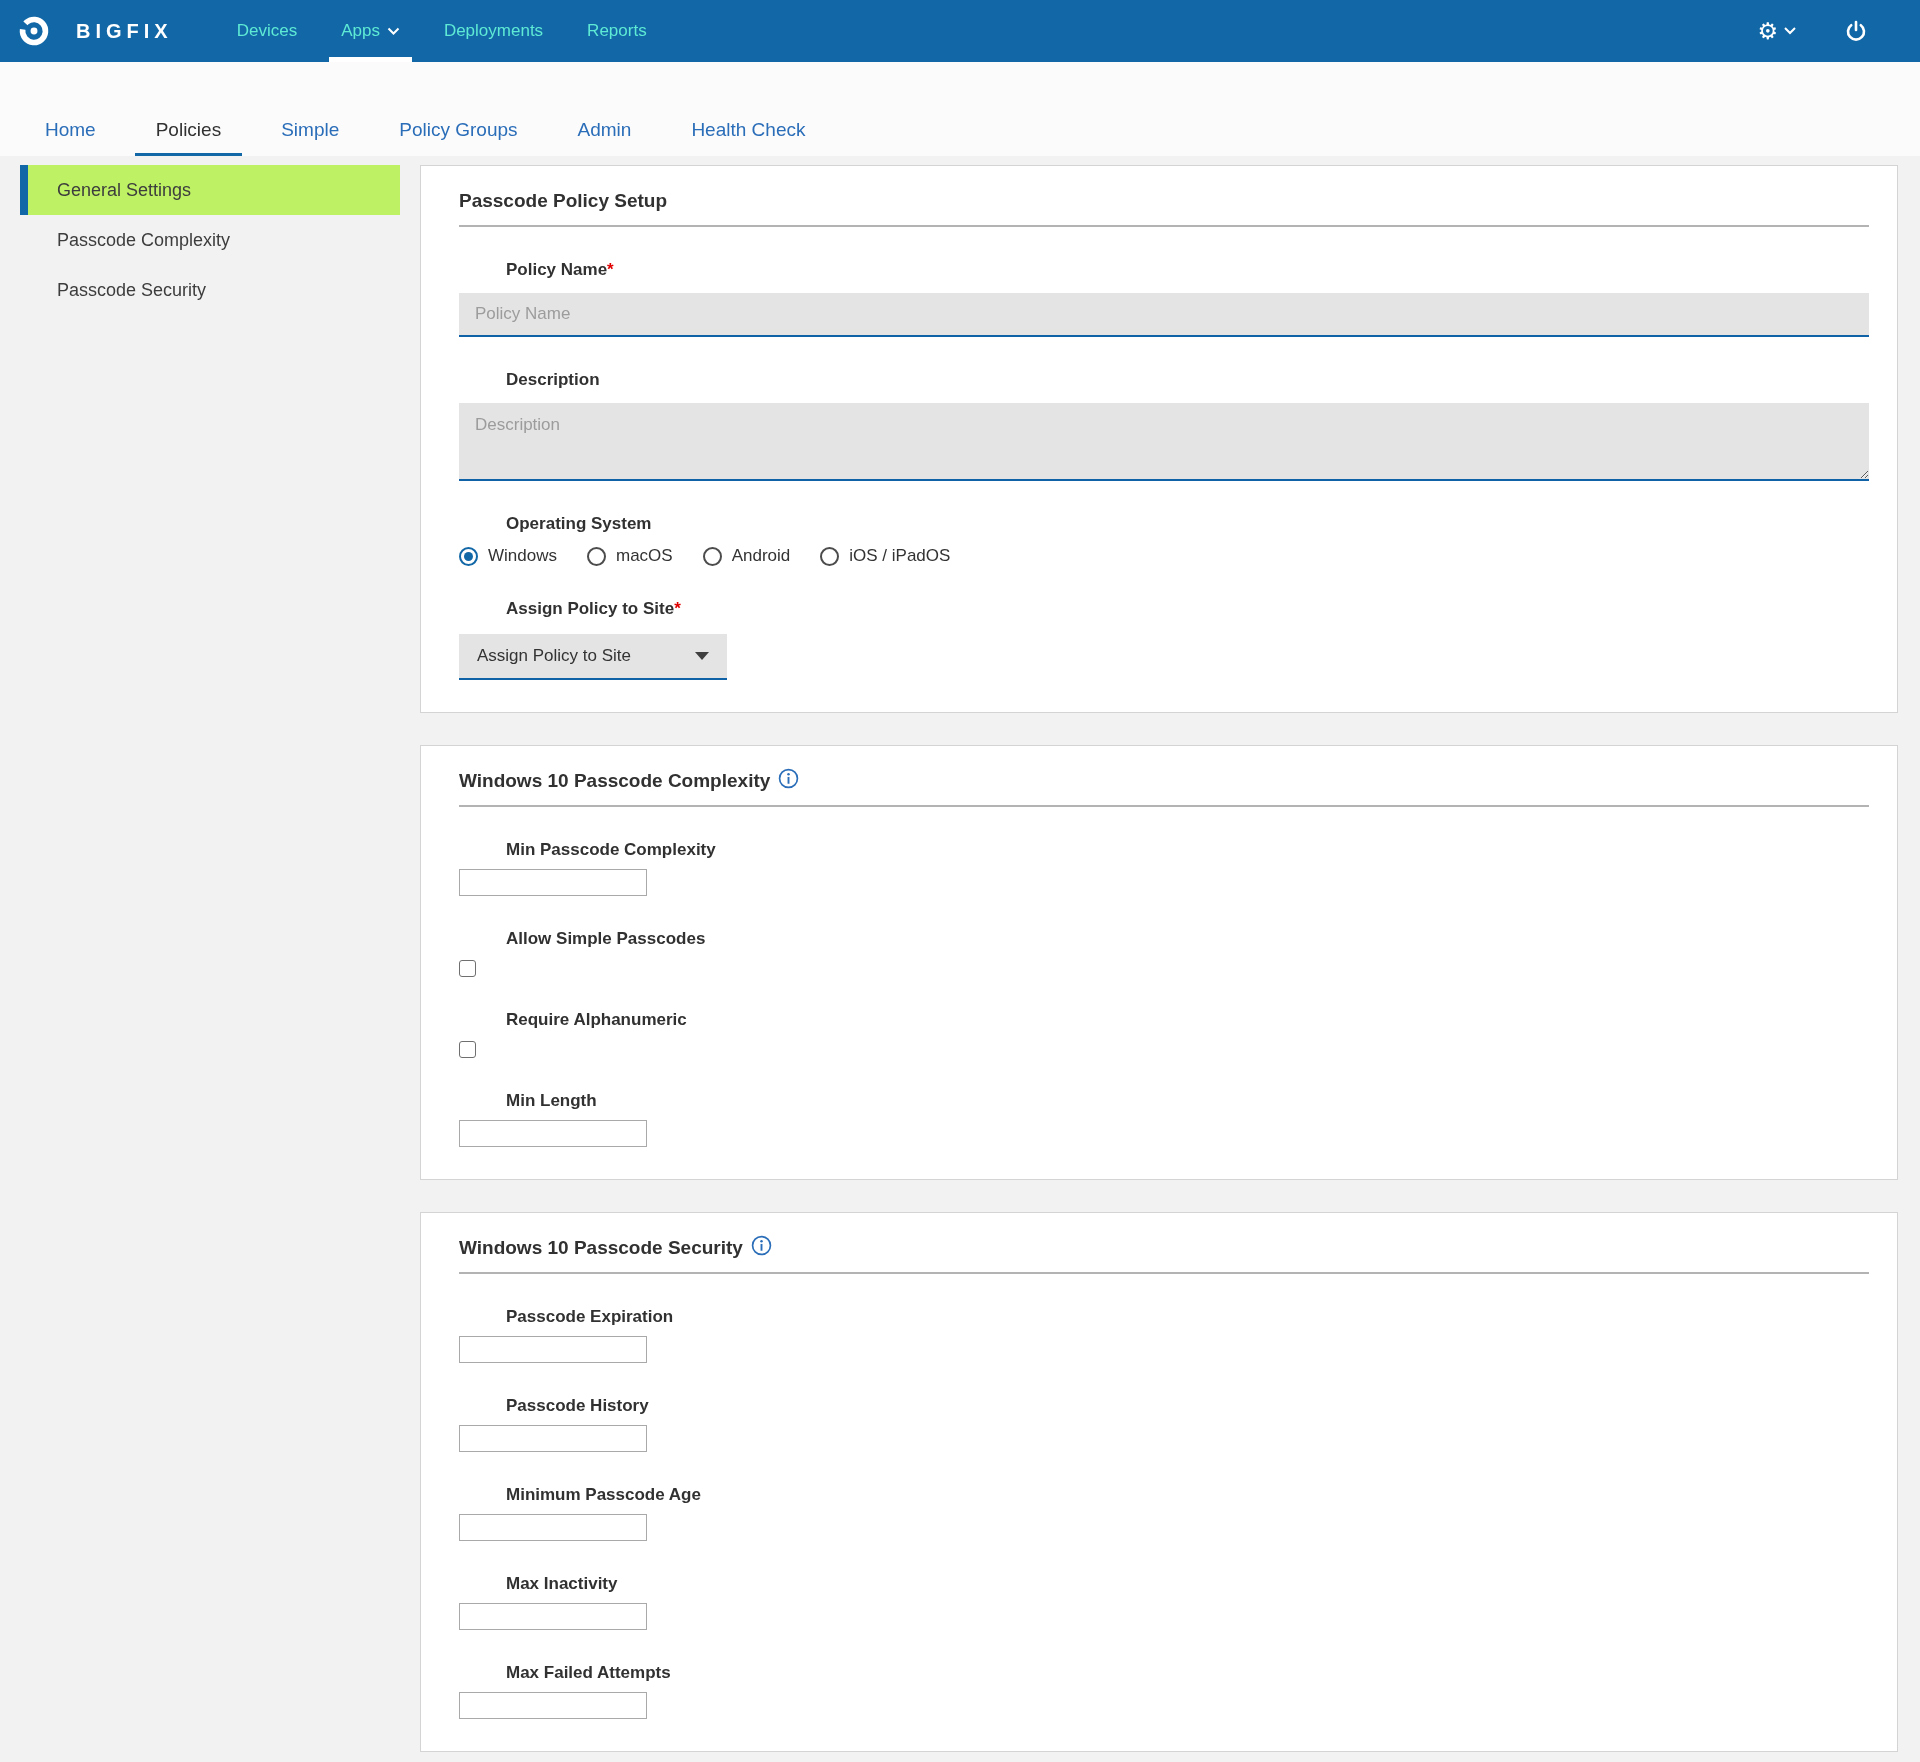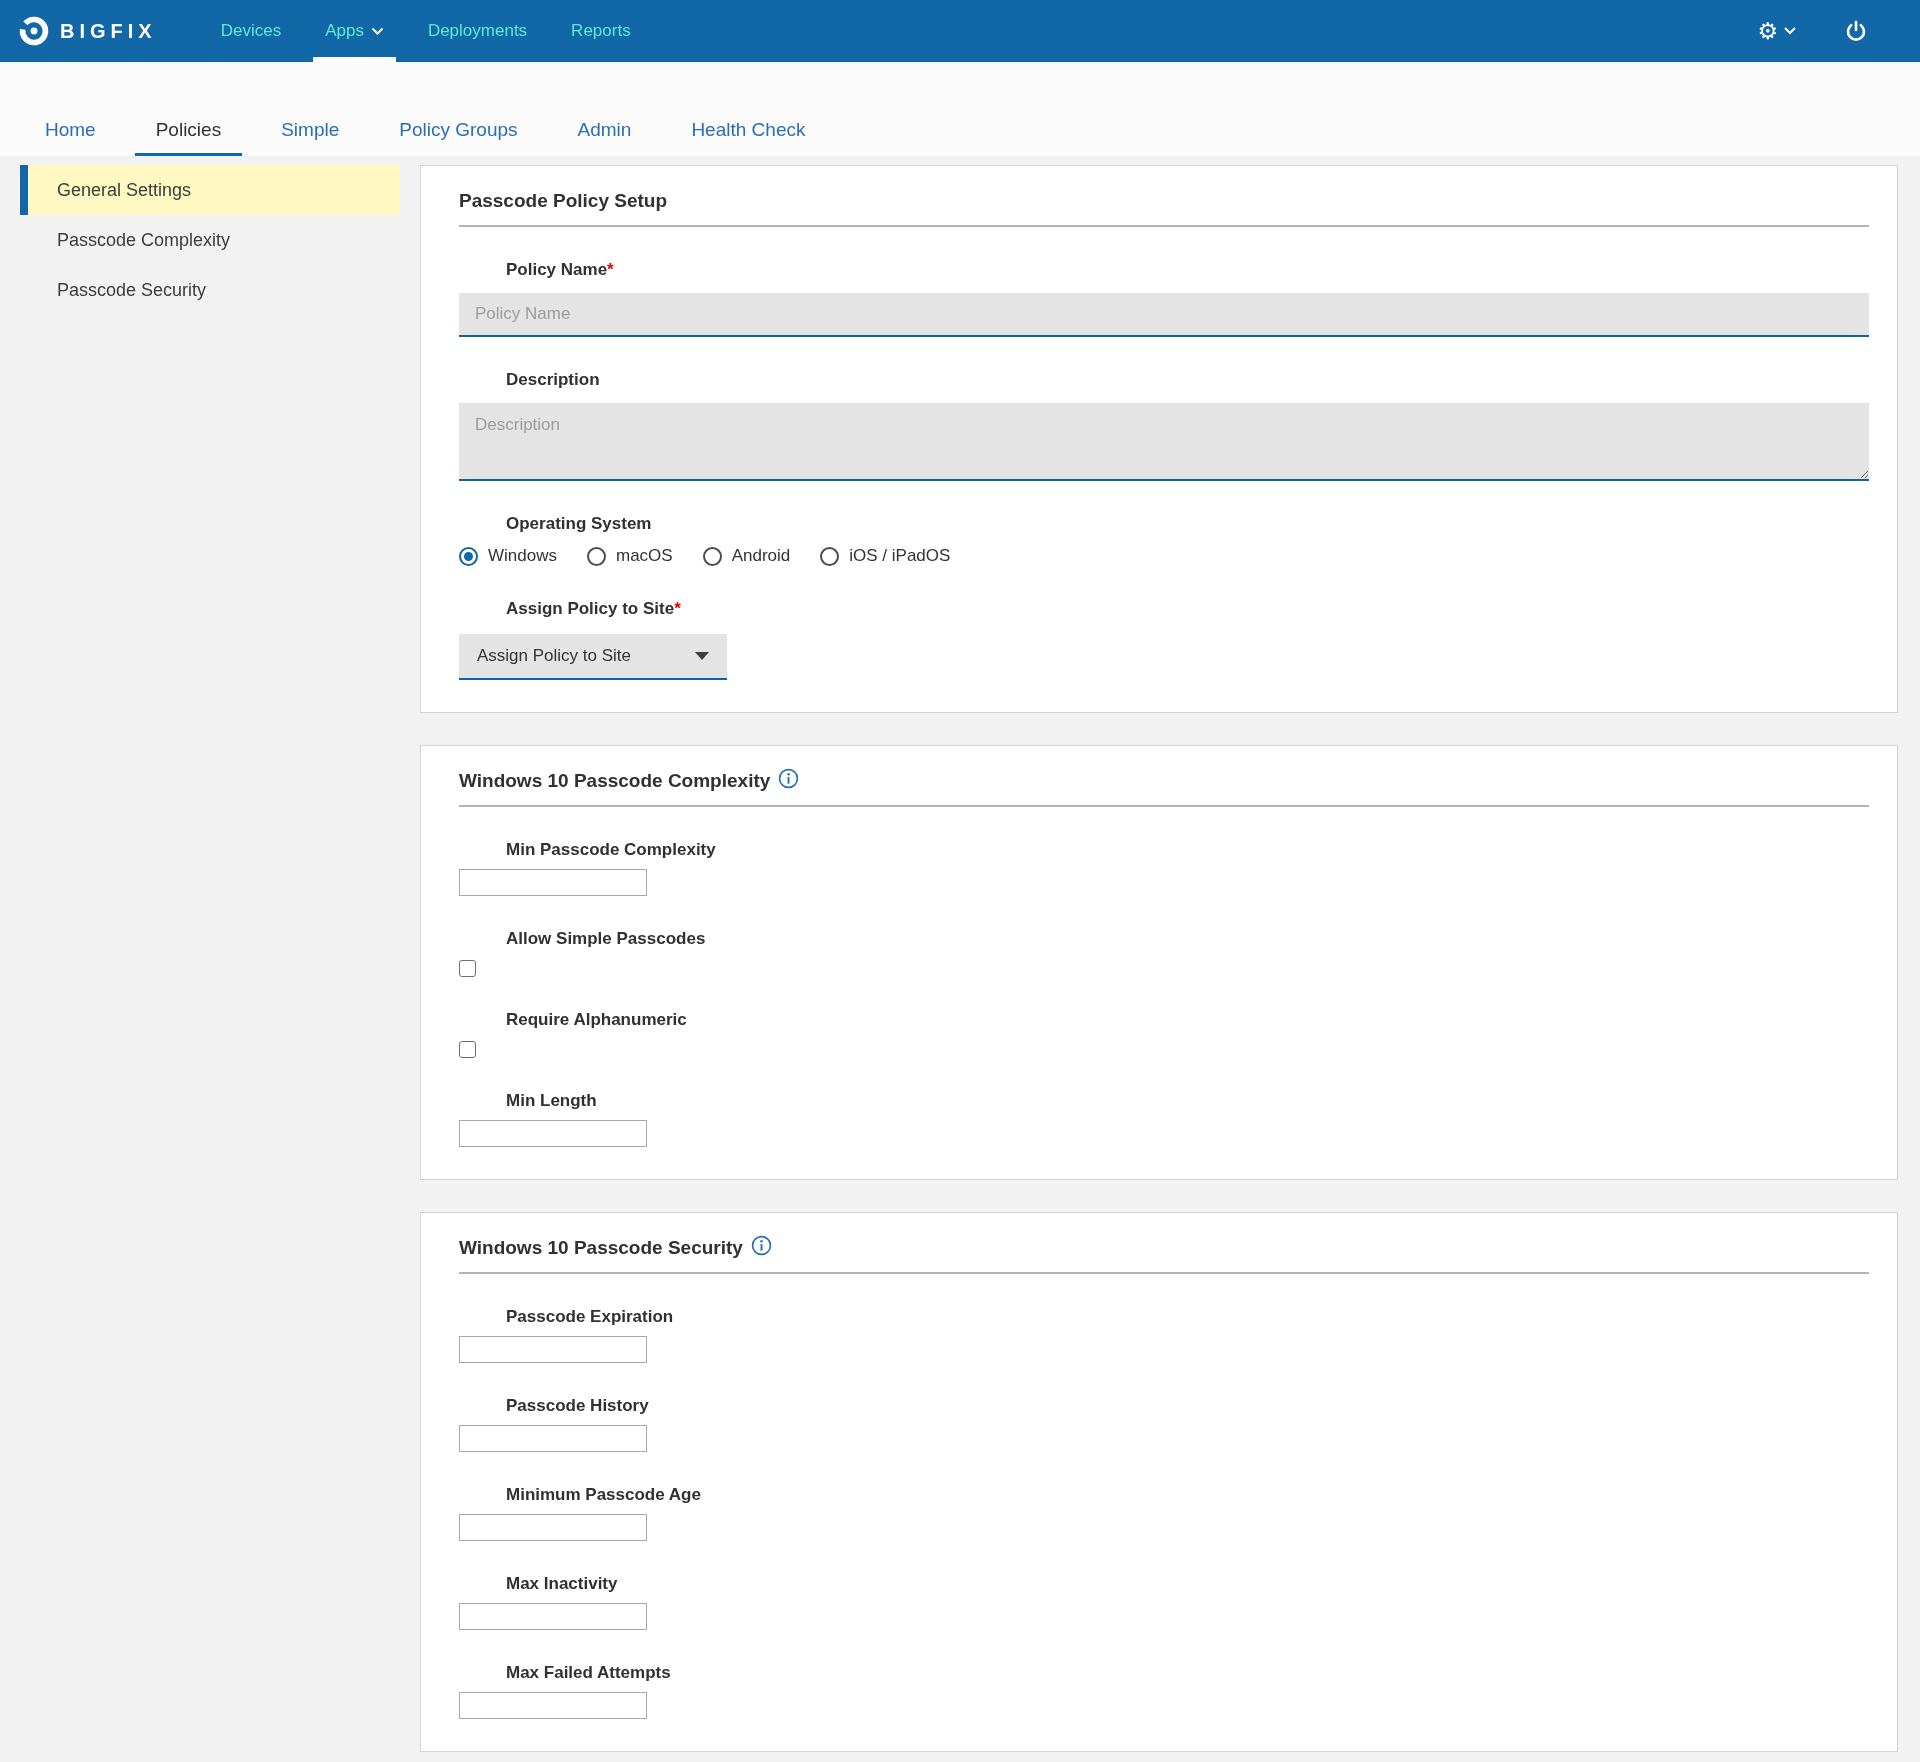--- a/index.html
+++ b/index.html
@@ -13,21 +13,21 @@
   }
 
   
   .navbar {
     height: 62px;
     background: #1268a7;
     display: flex;
     align-items: stretch;
     padding: 0 28px 0 18px;
   }
-  .brand { display:flex; align-items:center; gap:10px; margin-right:42px; }
+  .brand { display:flex; align-items:center; gap:26px; margin-right:42px; }
   .brand-name { color:#fff; font-size:20px; font-weight:bold; letter-spacing:5px; }
   .nav-items { display:flex; align-items:stretch; }
   .nav-item {
     display:flex; align-items:center; gap:7px;
     color:#5eead4; font-size:17px; padding:16px 22px;
     position:relative; cursor:pointer;
   }
   .nav-item.active::after {
     content:""; position:absolute; left:10px; right:10px; bottom:0;
     height:5px; background:#fff;
@@ -48,21 +48,21 @@
 
   
   .content { display:flex; align-items:flex-start; padding:9px 22px 0 20px; }
 
   .sidebar { width:380px; flex:none; }
   .side-item {
     height:50px; display:flex; align-items:center;
     padding-left:37px; font-size:18px; color:#3d3d3d;
     position:relative; cursor:pointer;
   }
-  .side-item.active { background:#fef9c3; }
+  .side-item.active { background:#bef264; }
   .side-item.active::before {
     content:""; position:absolute; left:0; top:0; bottom:0;
     width:8px; background:#1268a7;
   }
 
   .main { flex:1; margin-left:20px; display:flex; flex-direction:column; }
   .card {
     background:#fff; border:1px solid #d4d4d4;
     padding:24px 28px 32px 38px; margin-bottom:32px;
   }

